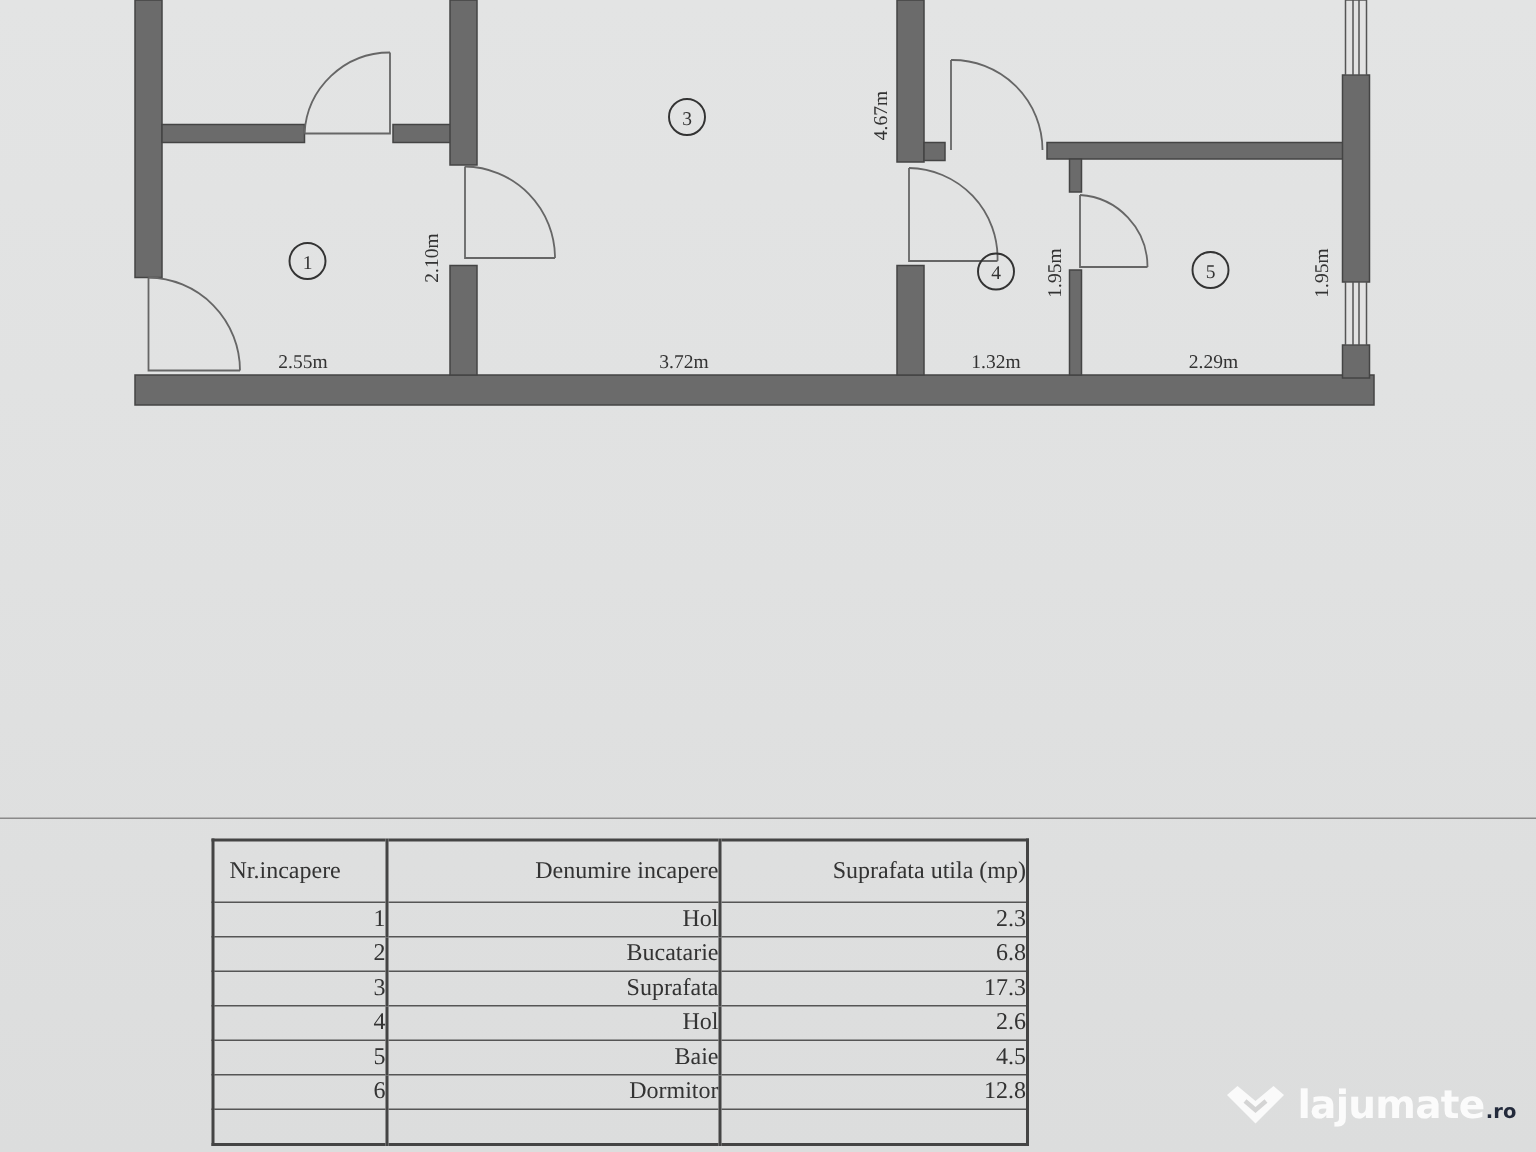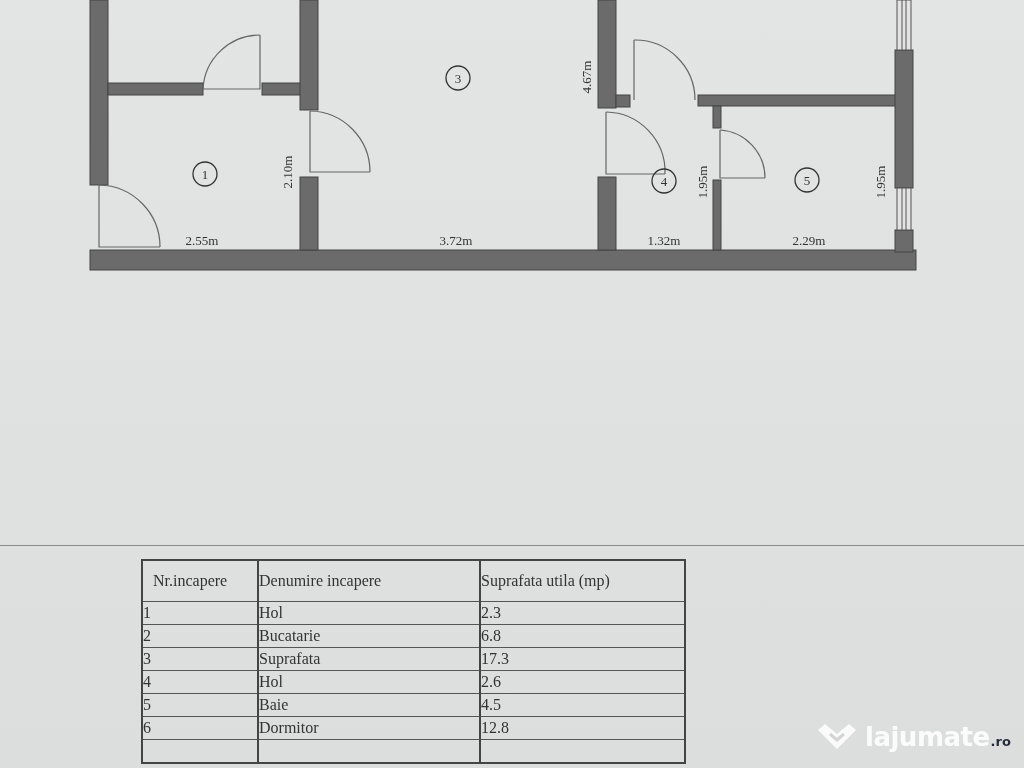--- a/index.html
+++ b/index.html
@@ -11,21 +11,21 @@
   #plan { position:absolute; left:0; top:0; width:1024px; height:300px; }
   .lbl { font-family:"Liberation Serif", serif; font-size:13px; fill:#333; }
   .sep { position:absolute; left:0; top:545px; width:1024px; height:1px; background:#8a8a8a; }
   table.rooms {
     position:absolute; left:121px; top:559px; width:545px;
     border-collapse:collapse; font-family:"Liberation Serif", serif; font-size:16px; color:#333;
     border:2px solid #444;
     margin-left:20px;
   }
   table.rooms th, table.rooms td {
-    border:1px solid #555; padding:0; text-align:left; font-weight:normal; height:22px; line-height:22px;
+    border:1px solid #555; padding:0; text-align:right; font-weight:normal; height:22px; line-height:22px;
   }
   table.rooms th { height:40px; font-size:16px; }
   table.rooms td.c0 { width:114px; }
   table.rooms td.c1 { width:220px; }
   table.rooms th.c0 { text-align:left; padding-left:10px; }
   table.rooms td:nth-child(1), table.rooms th:nth-child(1) { border-right:2px solid #444; }
   table.rooms td:nth-child(2), table.rooms th:nth-child(2) { border-right:2px solid #444; }
   .wm { position:absolute; left:815px; top:722px; display:flex; align-items:center; gap:6px; color:#fff; opacity:0.9; }
   .wm-text { font-family:"DejaVu Sans", sans-serif; font-size:26px; font-weight:bold; letter-spacing:-0.5px; }
   .wm-tld { font-family:"DejaVu Sans", sans-serif; font-size:13px; color:#0f172a; font-weight:bold; margin-left:-5px; margin-top:8px; }

